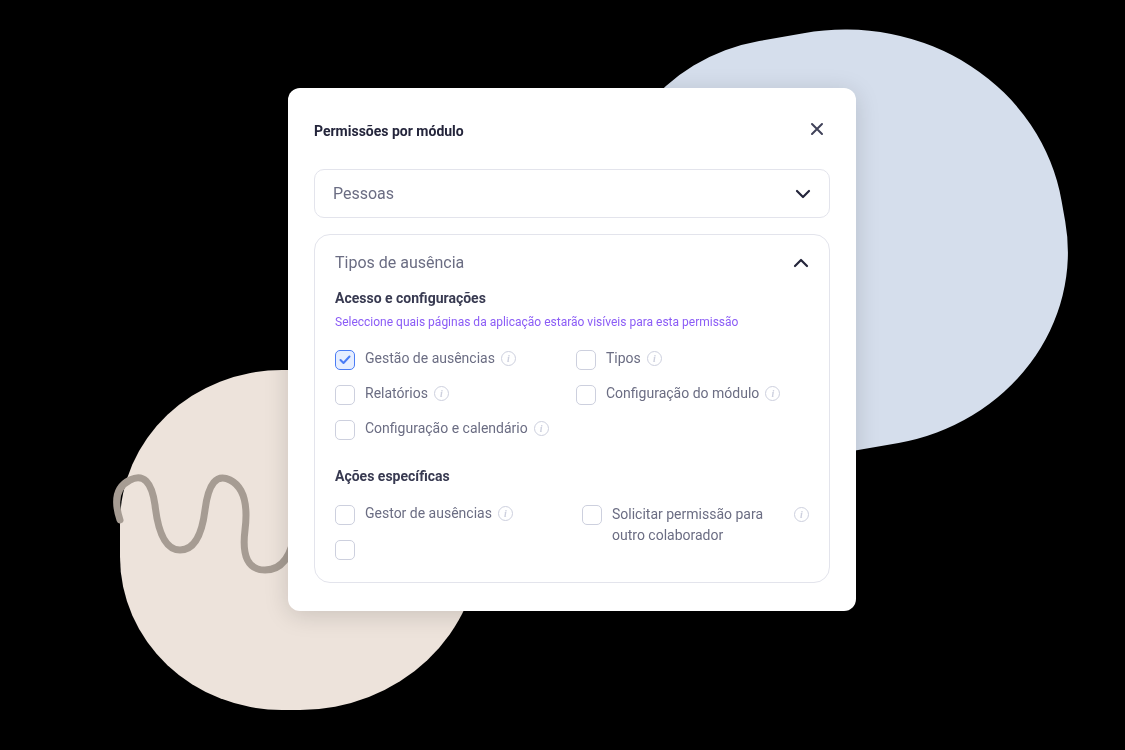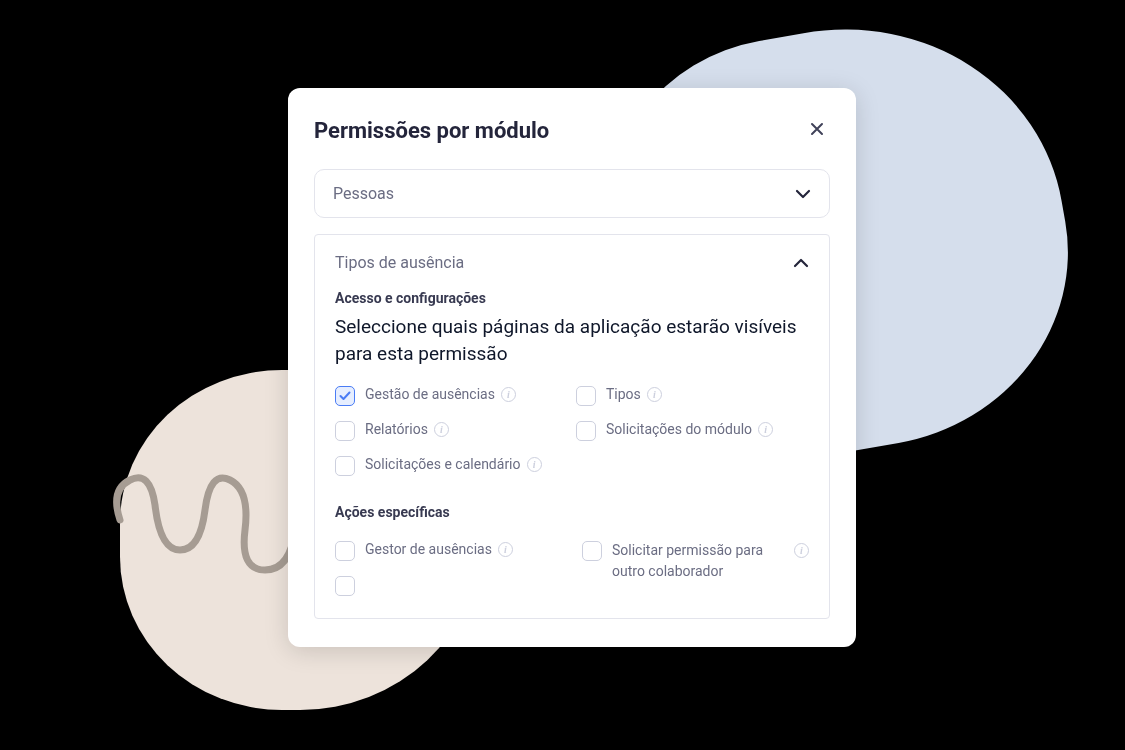--- a/index.html
+++ b/index.html
@@ -62,21 +62,21 @@
     }
     
     .modal-header {
       display: flex;
       justify-content: space-between;
       align-items: center;
       margin-bottom: 24px;
     }
     
     .modal-title {
-      font-size: 22px;
+      font-size: 14px;
       font-weight: 700;
       color: #24253b;
     }
     
     .close-btn {
       background: none;
       border: none;
       cursor: pointer;
       padding: 4px;
       color: #404259;
@@ -96,21 +96,21 @@
       cursor: pointer;
     }
     
     .select-label {
       font-size: 16px;
       color: #6b6d83;
     }
     
     .accordion {
       border: 1px solid #e3e4ec;
-      border-radius: 4px;
+      border-radius: 16px;
       padding: 18px 20px 22px;
     }
     
     .accordion-header {
       display: flex;
       justify-content: space-between;
       align-items: center;
       margin-bottom: 18px;
       cursor: pointer;
     }
@@ -121,22 +121,22 @@
     }
     
     .section-title {
       font-size: 14px;
       font-weight: 700;
       color: #383a51;
       margin-bottom: 8px;
     }
     
     .section-desc {
-      font-size: 19px;
-      color: #0f172a;
+      font-size: 12px;
+      color: #8b5cf6;
       margin-bottom: 18px;
       line-height: 1.4;
     }
     
     .checkbox-grid {
       display: grid;
       grid-template-columns: 1fr 1fr;
       gap: 14px 8px;
       margin-bottom: 28px;
     }
@@ -286,29 +286,29 @@
         <div class="checkbox"></div>
         <span class="checkbox-label">
           <span>Relatórios</span>
           <span class="info-icon">i</span>
         </span>
       </div>
 
       <div class="checkbox-item">
         <div class="checkbox"></div>
         <span class="checkbox-label">
-          <span>Solicitações do módulo</span>
+          <span>Configuração do módulo</span>
           <span class="info-icon">i</span>
         </span>
       </div>
 
       <div class="checkbox-item">
         <div class="checkbox"></div>
         <span class="checkbox-label">
-          <span>Solicitações e calendário</span>
+          <span>Configuração e calendário</span>
           <span class="info-icon">i</span>
         </span>
       </div>
     </div>
 
     <div class="actions-section">
       <div class="section-title">Ações específicas</div>
       <div style="height:12px"></div>
 
       <div class="checkbox-grid-actions">

